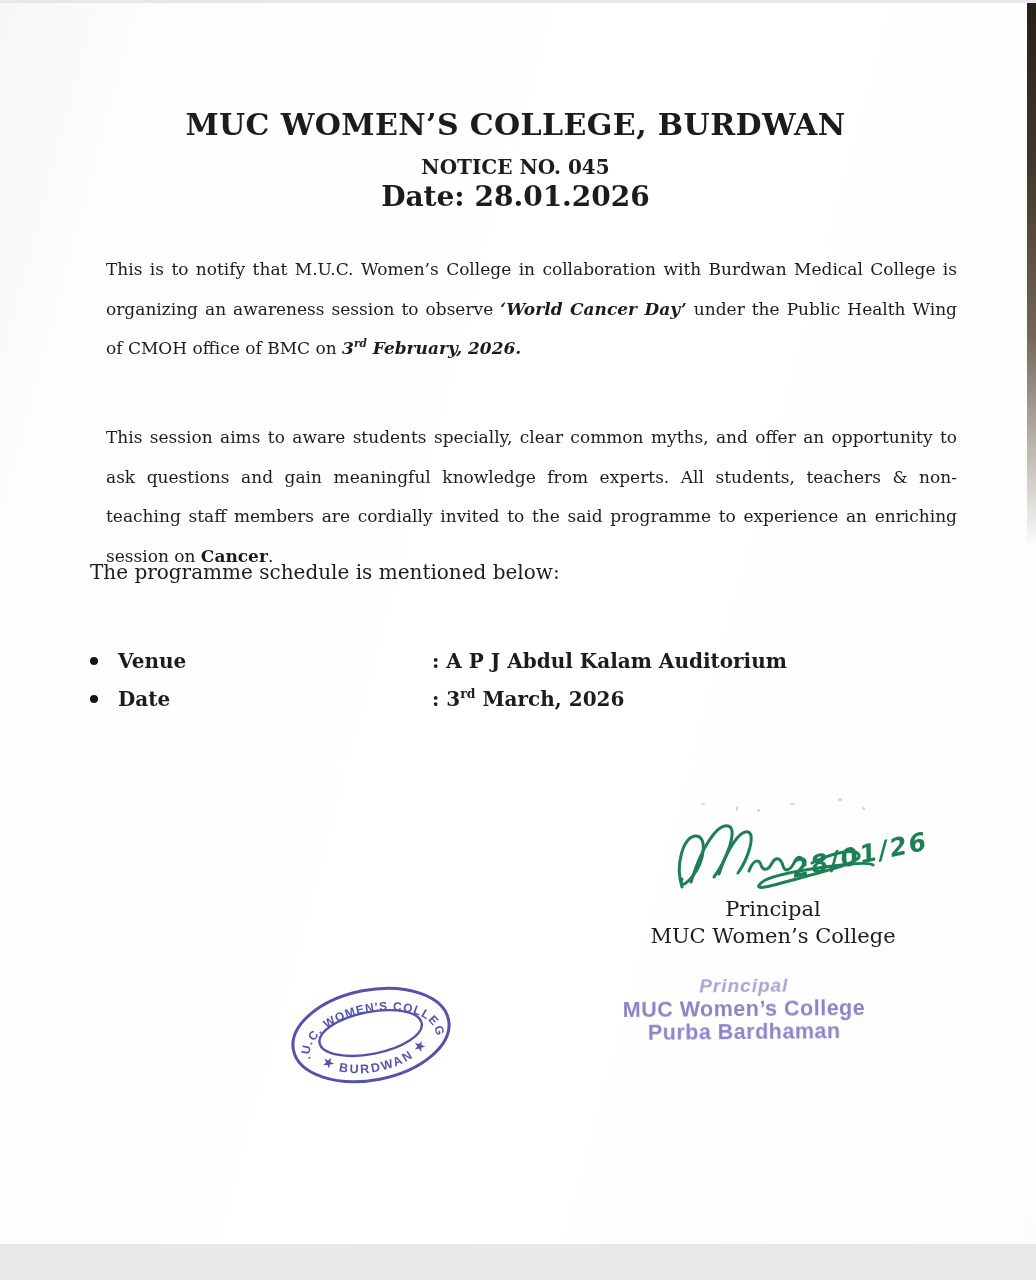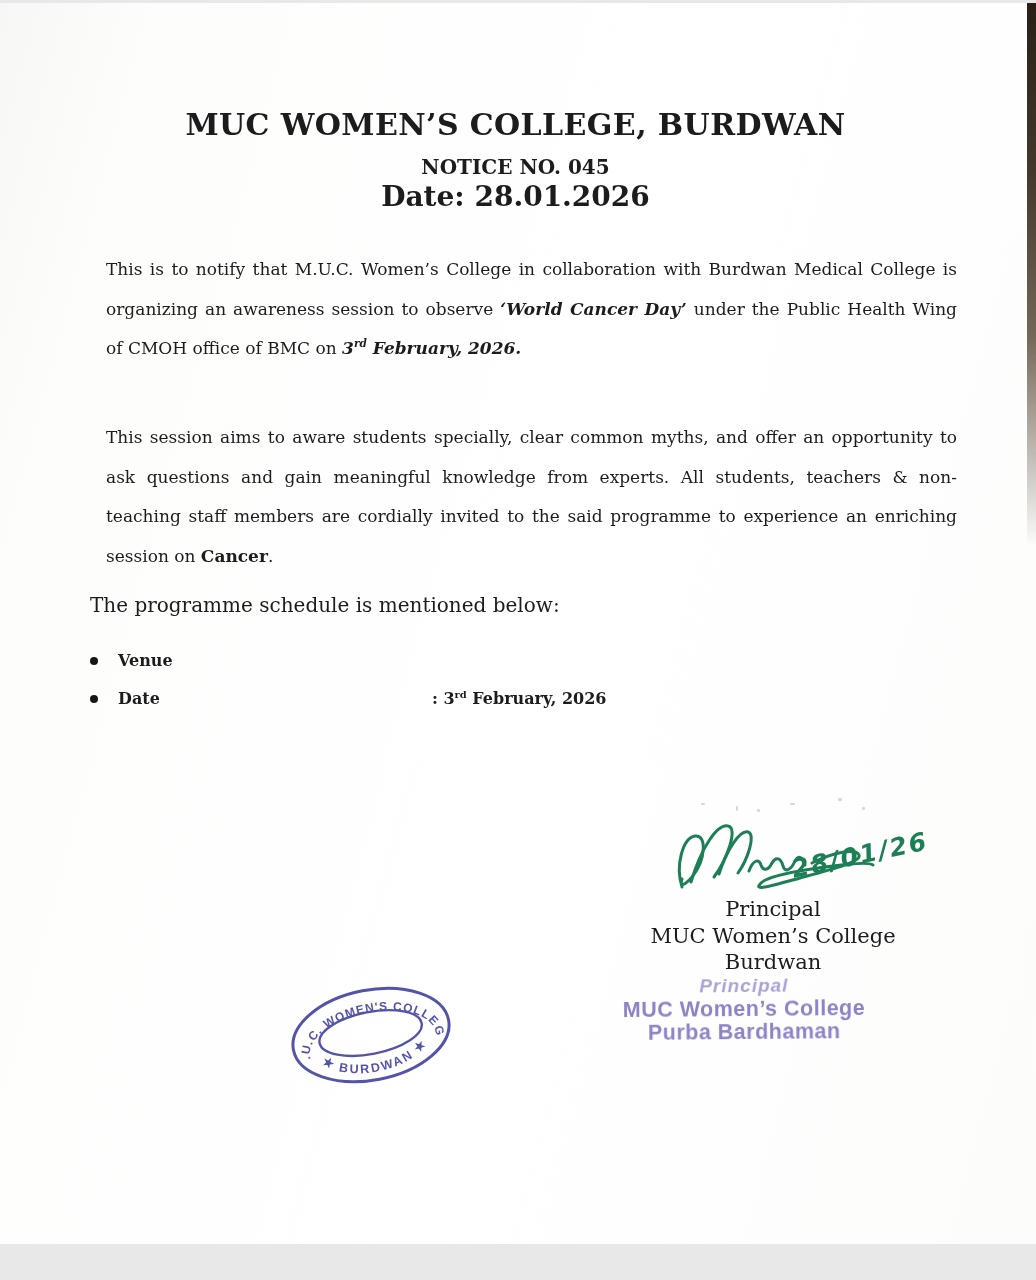--- a/index.html
+++ b/index.html
@@ -57,37 +57,37 @@
     text-align: justify;
   }
   #para1 { top: 247px; }
   #para2 { top: 415px; }
   .b { font-weight: bold; }
   .i { font-style: italic; }
   sup { font-size: 0.62em; line-height: 0; vertical-align: super; }
 
   .schedule-intro {
     position: absolute;
-    left: 90px; top: 588px;
+    left: 90px; top: 555px;
     margin: 0;
     font-size: 20px;
     line-height: 28px;
   }
 
   
   .schedule-list {
     position: absolute;
     left: 90px; top: 639px;
     width: 780px;
   }
   .s-row {
     position: relative;
     height: 38px;
     line-height: 38px;
-    font-size: 16px;
+    font-size: 20px;
     font-weight: bold;
   }
   .dot {
     position: absolute;
     left: 0; top: 15px;
     width: 8px; height: 8px;
     border-radius: 50%;
     background: #161616;
   }
   .s-label { position: absolute; left: 28px; white-space: nowrap; }
@@ -160,25 +160,26 @@
 
   <p class="body-para" id="para1"><span>This is to notify that M.U.C. Women’s College in collaboration with Burdwan Medical College is organizing an awareness session to observe </span><span class="b i">‘World Cancer Day’</span><span> under the Public Health Wing of CMOH office of BMC on </span><span class="b i">3</span><sup class="b i">rd</sup><span class="b i"> February, 2026.</span></p>
   <p class="body-para" id="para2"><span>This session aims to aware students specially, clear common myths, and offer an opportunity to ask questions and gain meaningful knowledge from experts. All students, teachers &amp; non-teaching staff members are cordially invited to the said programme to experience an enriching session on </span><span class="b">Cancer</span><span>.</span></p>
 
   <p class="schedule-intro">The programme schedule is mentioned below:</p>
 
   <div class="schedule-list" id="schedule-list">
       <div class="s-row">
         <span class="dot"></span>
         <span class="s-label">Venue</span>
+        <span class="s-value"><span>: A P J Abdul Kalam Auditorium</span></span>
       </div>
       <div class="s-row">
         <span class="dot"></span>
         <span class="s-label">Date</span>
-        <span class="s-value"><span>: 3</span><sup>rd</sup><span> February, 2026</span></span>
+        <span class="s-value"><span>: 3</span><sup>rd</sup><span> March, 2026</span></span>
       </div>
     </div>
 
   <div class="speckle" style="left:701px; top:800px; width:4px; height:2px;"></div>
   <div class="speckle" style="left:736px; top:803px; width:2px; height:5px;"></div>
   <div class="speckle" style="left:757px; top:806px; width:3px; height:3px;"></div>
   <div class="speckle" style="left:790px; top:800px; width:5px; height:2px;"></div>
   <div class="speckle" style="left:838px; top:795px; width:4px; height:3px;"></div>
   <div class="speckle" style="left:862px; top:804px; width:3px; height:3px;"></div>
 
@@ -190,21 +191,20 @@
       <path d="M87,58 C91,47 97,45 99,52 C101,58 106,58 110,50 C114,43 119,45 121,53 C123,60 129,57 133,48 C137,41 141,45 143,52"></path>
       <path d="M150,50 C172,39 194,35 197,42 C200,49 168,57 138,65 C108,73 90,79 99,70 C108,61 152,55 188,51 C200,50 208,50 211,52"></path>
     </g>
   </svg>
 
   <div class="sig-date">28/01/26</div>
 
   <div class="sig-lines">
     <div>Principal</div>
     <div>MUC Women’s College</div>
-    <div>Burdwan</div>
   </div>
 
   <div class="stamp">
     <div class="stamp-line1">Principal</div>
     <div class="stamp-line2">MUC Women’s College</div>
     <div class="stamp-line3">Purba Bardhaman</div>
   </div>
 
   <svg class="seal-svg" width="190" height="112" viewBox="0 0 190 112">
     <defs>

